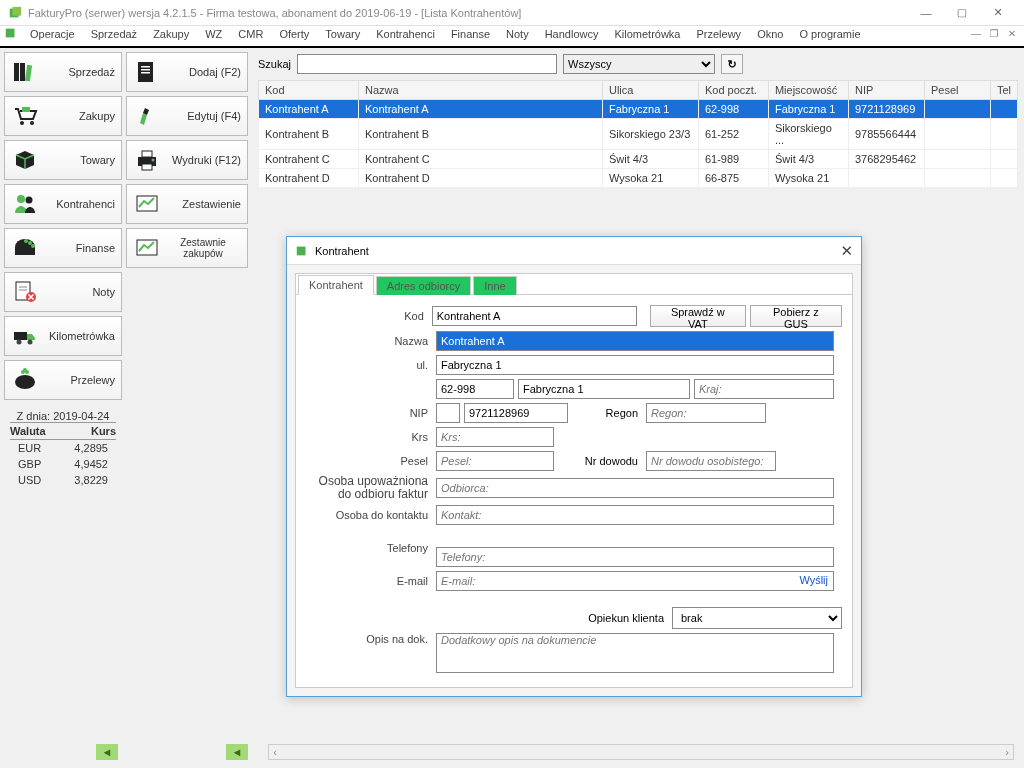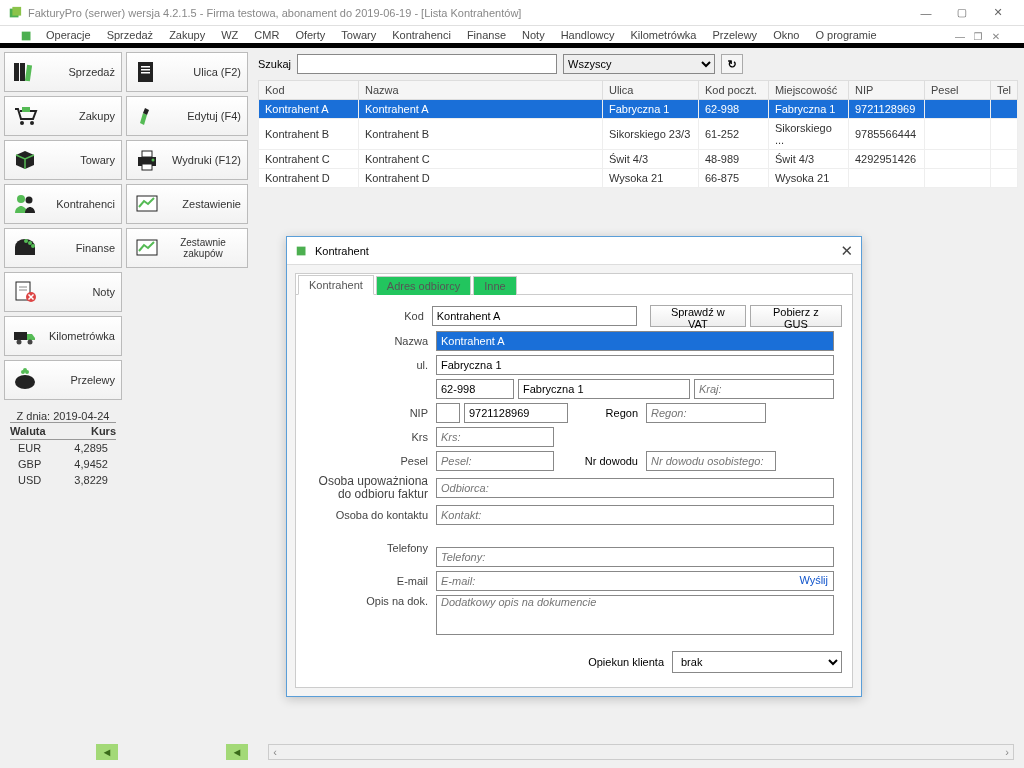--- a/index.html
+++ b/index.html
@@ -1,21 +1,21 @@
 <!DOCTYPE html>
 <html><head>
 <meta charset="utf-8">
 <style>
 *{box-sizing:border-box;margin:0;padding:0;font-family:"Segoe UI",Tahoma,sans-serif;font-size:11px}
 body{background:#f0f0f0;width:1024px;height:768px;overflow:hidden;position:relative}
 .titlebar{height:26px;background:#fff;display:flex;align-items:center;padding:0 8px;color:#888;border-bottom:1px solid #e0e0e0}
 .titlebar .ico{width:14px;height:14px;margin-right:6px}
 .winbtns{margin-left:auto;display:flex;gap:0}
 .winbtns div{width:36px;height:22px;display:flex;align-items:center;justify-content:center;color:#666}
-.menubar{height:22px;background:#fff;display:flex;align-items:flex-end;padding:0 20px;border-bottom:5px solid #000000}
+.menubar{height:22px;background:#fff;display:flex;align-items:flex-start;padding:0 4px;border-bottom:2px solid #000000}
 .menubar .mico{width:14px;height:14px;margin-right:4px}
 .menubar span{padding:2px 8px;color:#444}
 .menubar .mdi{margin-left:auto;display:flex;gap:2px}
 .menubar .mdi div{width:16px;height:14px;display:flex;align-items:center;justify-content:center;color:#888;font-size:10px}
 .workspace{display:flex;height:700px}
 .col1{width:126px;padding:4px;display:flex;flex-direction:column;gap:4px}
 .col2{width:126px;padding:4px 4px 4px 0;display:flex;flex-direction:column;gap:4px}
 .bigbtn{height:40px;border:1px solid #bbb;background:linear-gradient(#fff,#f2f2f2);display:flex;align-items:center;padding:0 6px;cursor:pointer}
 .bigbtn .bi{width:28px;height:28px;margin-right:4px;display:flex;align-items:center;justify-content:center}
 .bigbtn .bl{flex:1;text-align:right;color:#333;font-size:11px}
@@ -208,21 +208,21 @@
   <div class="col2">
     <div class="bigbtn">
         <span class="bi">
           <svg width="26" height="26">
             <rect x="4" y="3" width="15" height="20" fill="#222"></rect>
             <rect x="7" y="7" width="9" height="1.5" fill="#fff"></rect>
             <rect x="7" y="10" width="9" height="1.5" fill="#fff"></rect>
             <rect x="7" y="13" width="9" height="1.5" fill="#fff"></rect>
           </svg>
         </span>
-        <span class="bl">Ulica (F2)</span>
+        <span class="bl">Dodaj (F2)</span>
       </div>
     <div class="bigbtn">
         <span class="bi">
           <svg width="26" height="26">
             <path d="M6 20l3-10 4 2-3 10z" fill="#5b5"></path>
             <path d="M9 10l2-5 4 2-2 5z" fill="#222"></path>
           </svg>
         </span>
         <span class="bl">Edytuj (F4)</span>
       </div>
@@ -295,23 +295,23 @@
             <td>61-252</td>
             <td>Sikorskiego ...</td>
             <td>9785566444</td>
             <td></td>
             <td></td>
           </tr>
           <tr>
             <td>Kontrahent C</td>
             <td>Kontrahent C</td>
             <td>Świt 4/3</td>
-            <td>48-989</td>
+            <td>61-989</td>
             <td>Świt 4/3</td>
-            <td>4292951426</td>
+            <td>3768295462</td>
             <td></td>
             <td></td>
           </tr>
           <tr>
             <td>Kontrahent D</td>
             <td>Kontrahent D</td>
             <td>Wysoka 21</td>
             <td>66-875</td>
             <td>Wysoka 21</td>
             <td></td>
@@ -387,27 +387,27 @@
         <div class="flab">Telefony</div>
         <input class="finp ph" style="width: 398px; margin-top: 18px;" placeholder="Telefony:">
       </div>
       <div class="frow">
         <div class="flab">E-mail</div>
         <div style="position:relative;width:398px">
           <input class="finp ph" style="width: 100%;" placeholder="E-mail:">
           <span style="position:absolute;right:6px;top:3px;color:#15c;cursor:pointer">Wyślij</span>
         </div>
       </div>
+      <div class="frow" style="justify-content:flex-end;margin-top:16px">
+        <span style="padding-right:8px">Opiekun klienta</span>
+        <select class="finp" style="width:170px;height:22px"><option>brak</option></select>
+      </div>
       <div class="frow" style="align-items:flex-start">
         <div class="flab">Opis na dok.</div>
         <textarea class="finp ph" style="width: 398px; height: 40px; font-style: italic; color: rgb(102, 102, 170); resize: none;" placeholder="Dodatkowy opis na dokumencie"></textarea>
-      </div>
-      <div class="frow" style="justify-content:flex-end;margin-top:16px">
-        <span style="padding-right:8px">Opiekun klienta</span>
-        <select class="finp" style="width:170px;height:22px"><option>brak</option></select>
       </div>
     </div>
   </div>
 </div>
 
 <div class="arrows l">
     <div class="arrow">◄</div>
   </div>
 <div class="arrows l2">
     <div class="arrow">◄</div>

